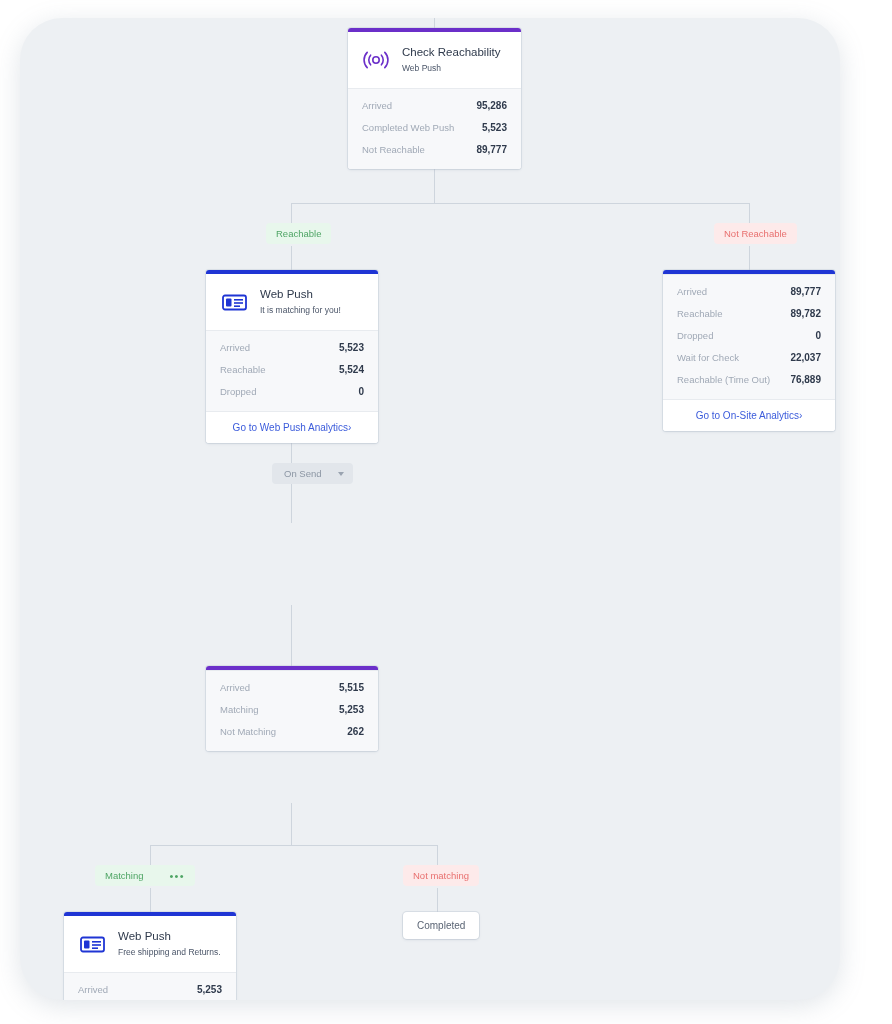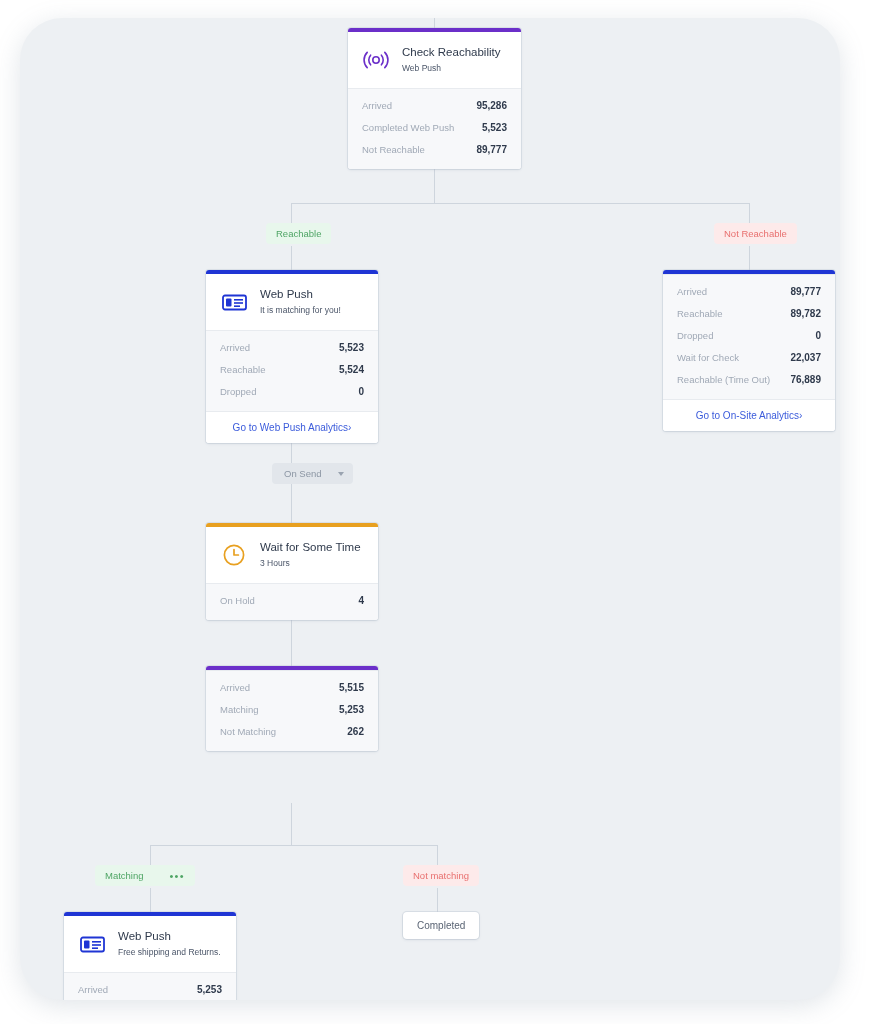--- a/index.html
+++ b/index.html
@@ -325,41 +325,20 @@
         <span class="stat-label">Reachable (Time Out)</span>
         <span class="stat-value">76,889</span>
       </div>
     </div>
     <div class="analytics">
       <span class="analytics-label">Go to On-Site Analytics</span>
       <span class="analytics-arrow">›</span>
     </div>
   </div>
 
-  <div class="node" style="left:186px; top:505px; width:172px;">
-    <div class="node-top" style="background:#e8a020;"></div>
-    <div class="node-head">
-      <div class="node-icon">
-        <svg width="24" height="24" viewBox="0 0 24 24">
-          <circle cx="12" cy="12" r="9.6" fill="none" stroke="#e8a020" stroke-width="1.7"></circle>
-          <path d="M12 6.6 V12 H16.4" fill="none" stroke="#e8a020" stroke-width="1.7" stroke-linecap="round" stroke-linejoin="round"></path>
-        </svg>
-      </div>
-      <div class="node-titles">
-        <span class="node-title">Wait for Some Time</span>
-        <span class="node-sub">3 Hours</span>
-      </div>
-    </div>
-    <div class="stats">
-      <div class="stat-row">
-        <span class="stat-label">On Hold</span>
-        <span class="stat-value">4</span>
-      </div>
-    </div>
-  </div>
 
   <div class="node" style="left:186px; top:648px; width:172px;">
     <div class="node-top" style="background:#6b2fc9;"></div>
     <div class="stats">
       <div class="stat-row">
         <span class="stat-label">Arrived</span>
         <span class="stat-value">5,515</span>
       </div>
       <div class="stat-row">
         <span class="stat-label">Matching</span>

